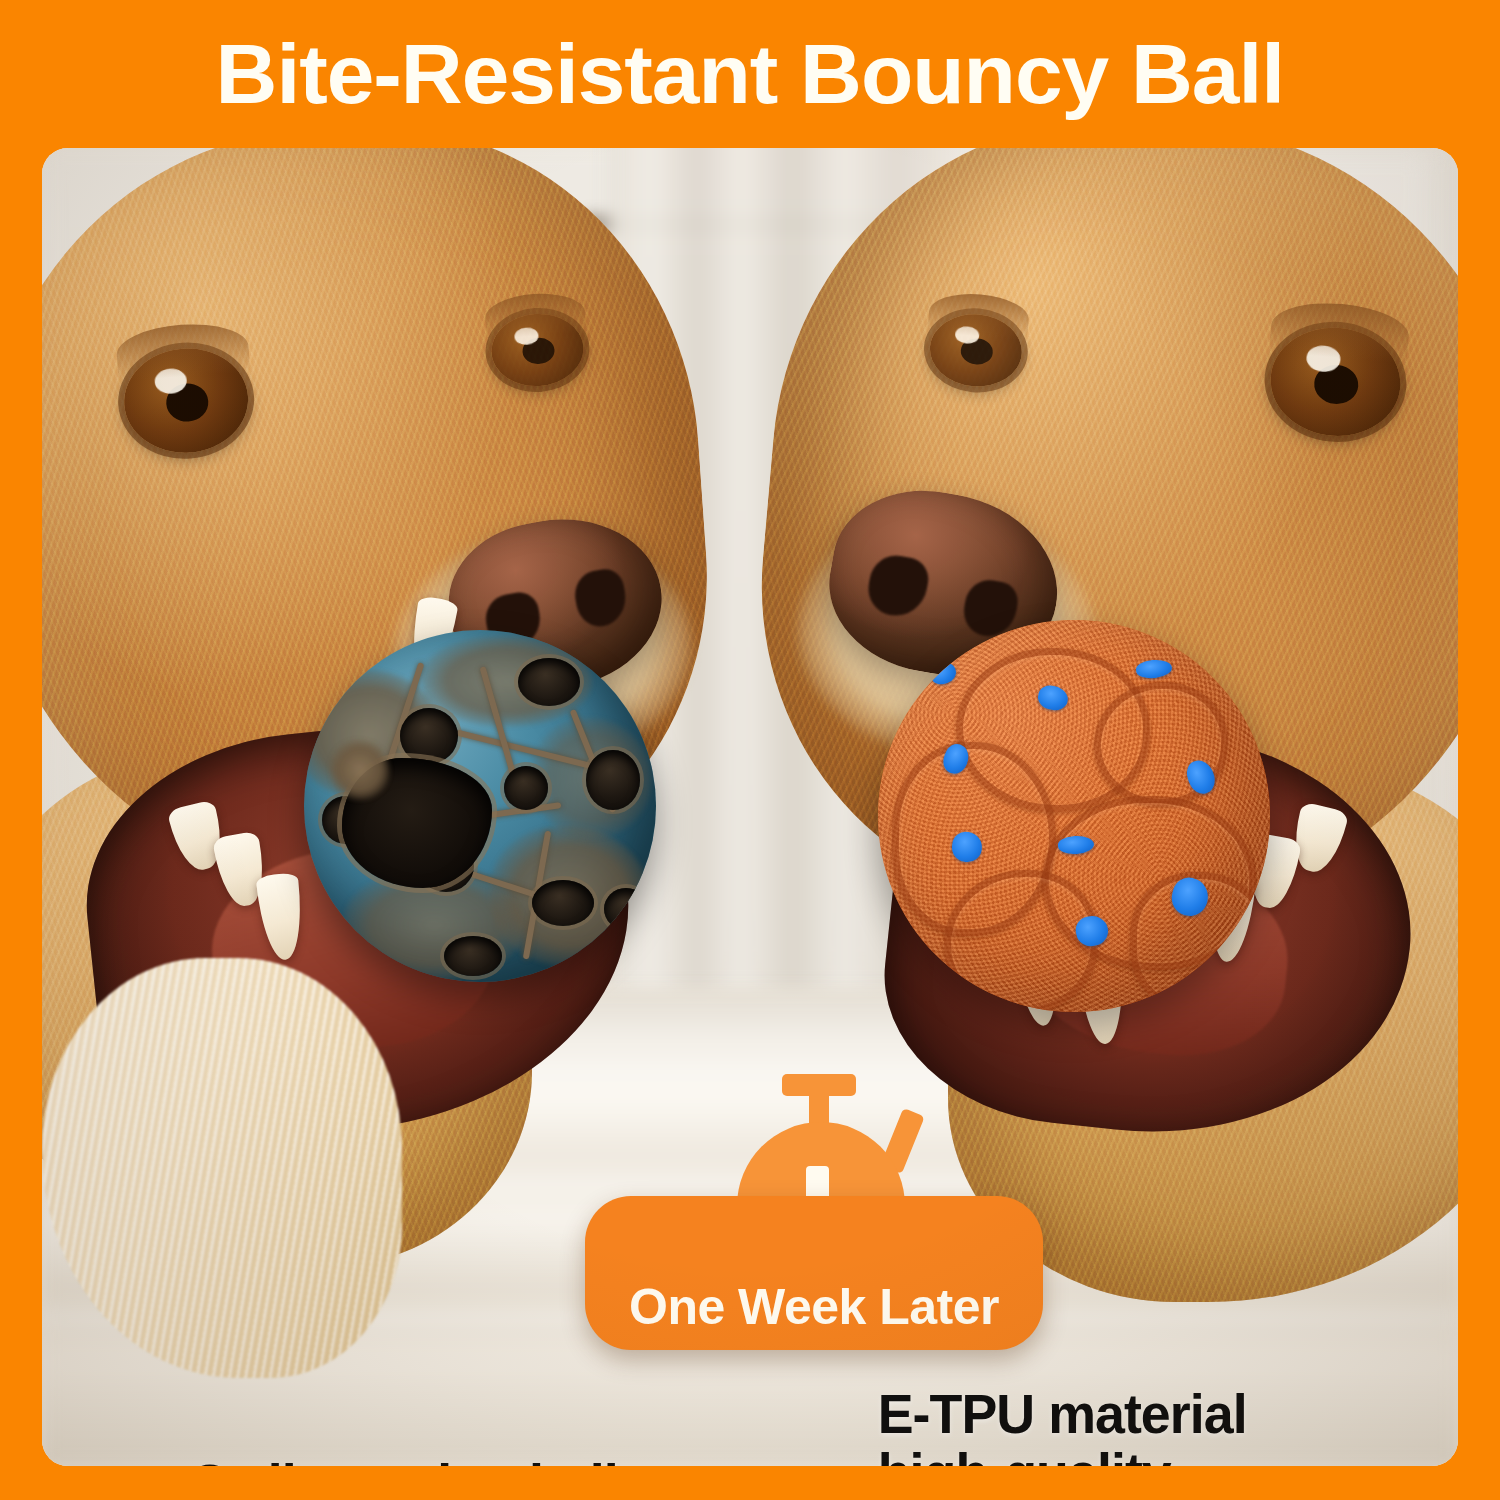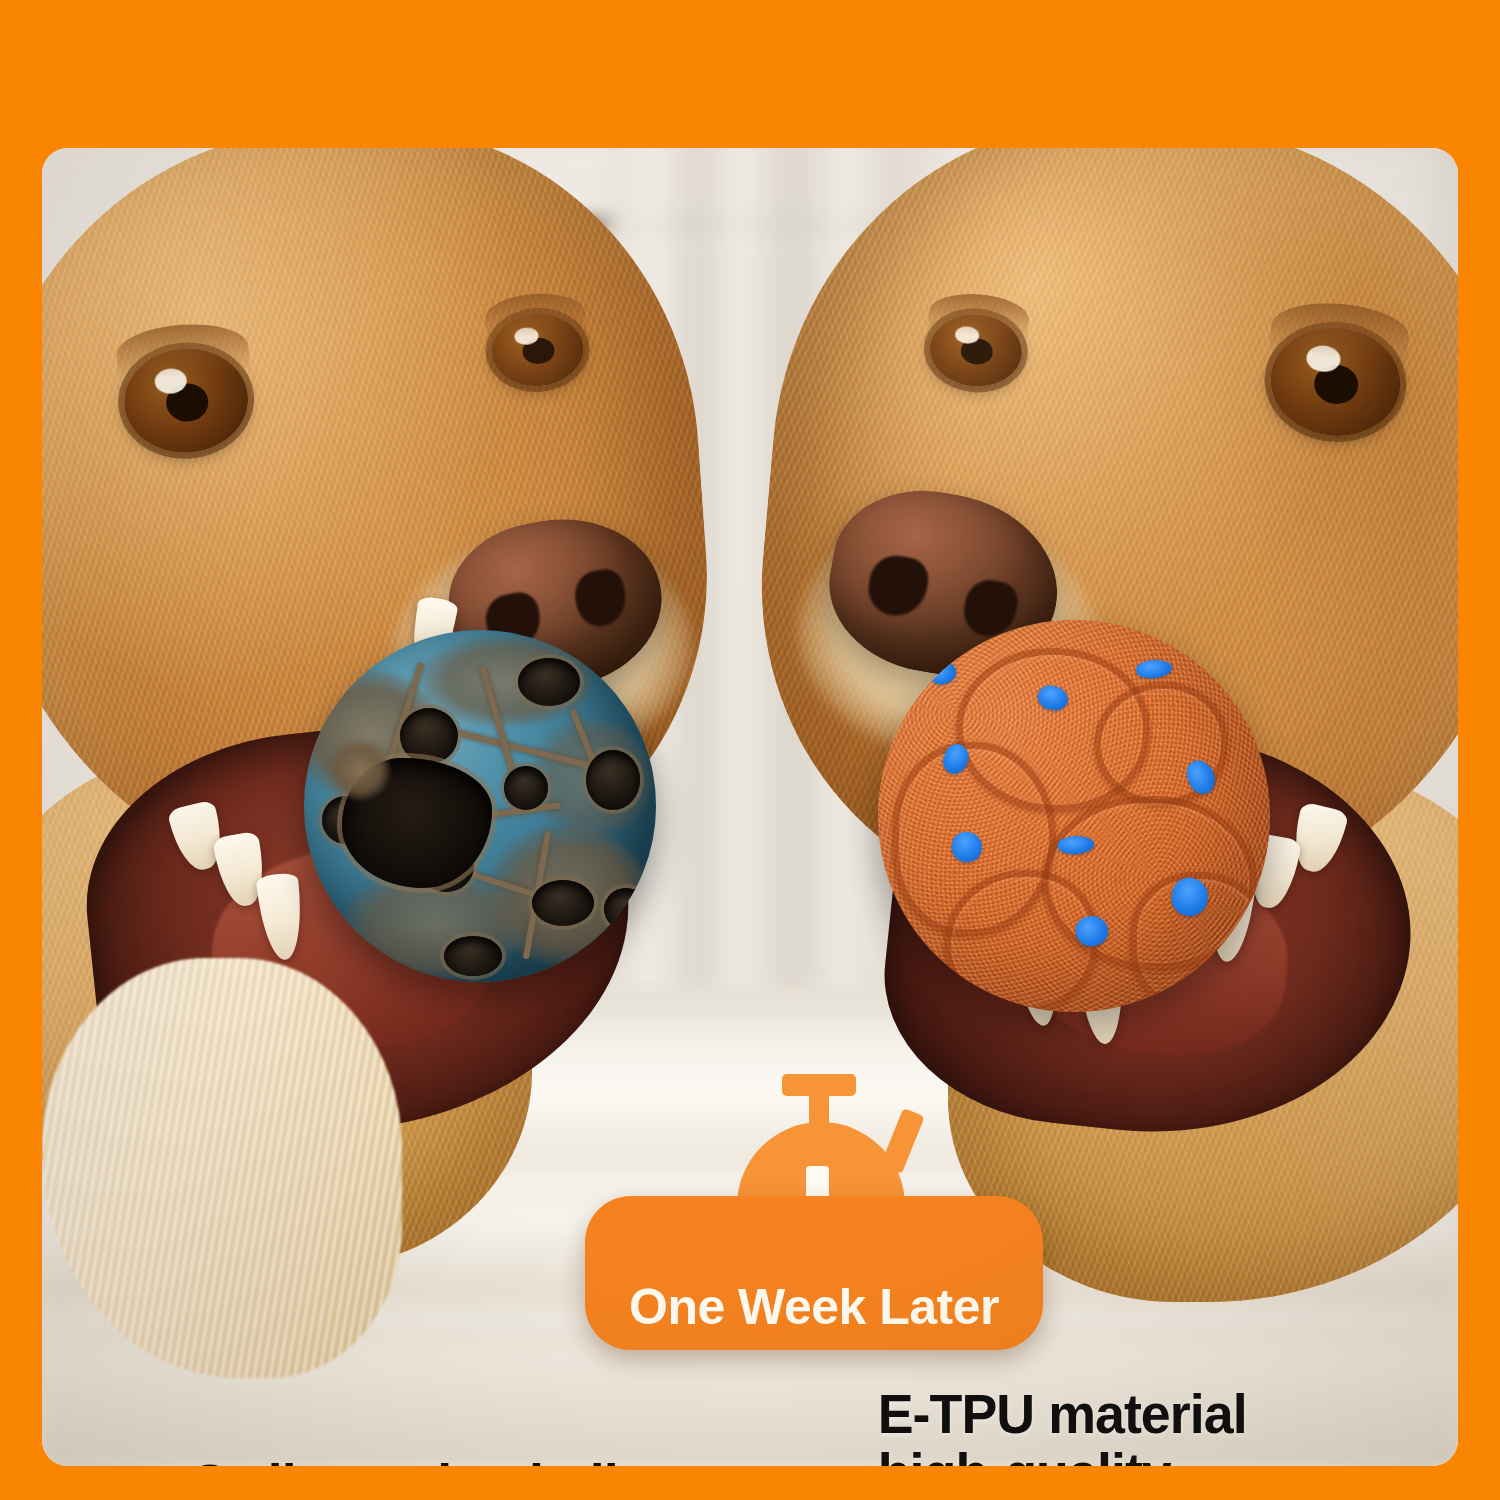--- a/index.html
+++ b/index.html
@@ -317,20 +317,23 @@
   .vignette{
     position:absolute;inset:0;pointer-events:none;
     background:radial-gradient(ellipse at 50% 42%,rgba(255,255,255,0) 52%,rgba(60,35,10,.14) 100%);
   }
 </style>
 </head>
 <body>
 
 <div id="stage">
 
+  <div class="title-bar">
+    <div class="title-text">Bite-Resistant Bouncy Ball</div>
+  </div>
 
   <div class="photo">
 
     <div class="bg-room">
       <div class="bg-wall"></div>
       <div class="curtain-rod"></div>
       <div class="curtain"></div>
       <div class="win-right"></div>
       <div class="plant"></div>
       <div class="chairleg"></div>

